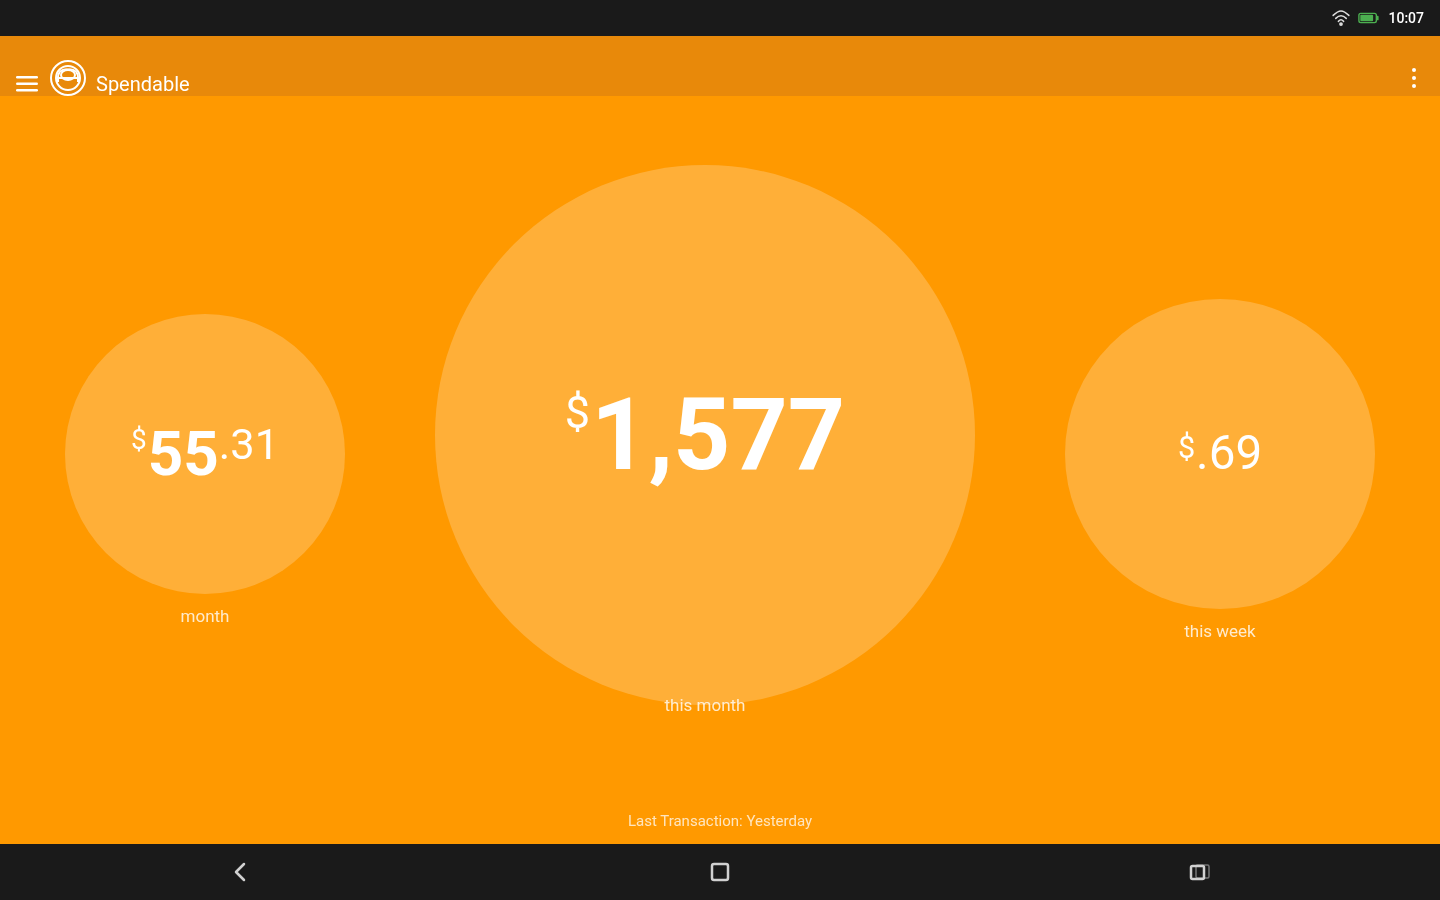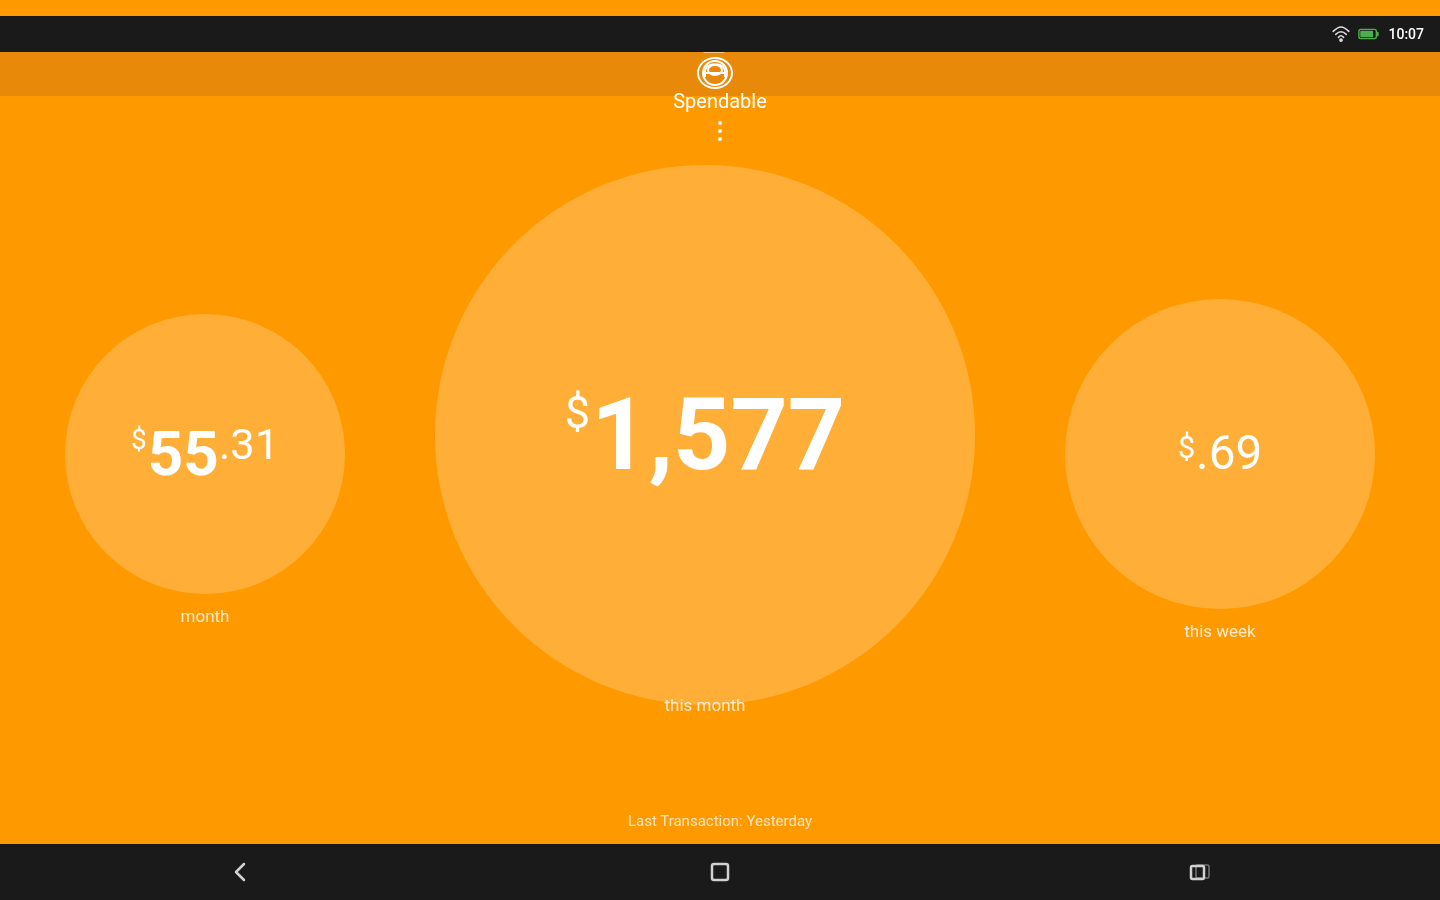--- a/index.html
+++ b/index.html
@@ -12,21 +12,21 @@
       width: 1440px;
       height: 900px;
       overflow: hidden;
       font-family: 'Roboto', Arial, sans-serif;
       background: #F90;
     }
 
     
     .status-bar {
       position: absolute;
-      top: 16px;
+      top: 0;
       left: 0;
       width: 100%;
       height: 36px;
       background: #1a1a1a;
       display: flex;
       justify-content: flex-end;
       padding: 0 16px;
       z-index: 100;
     }
 
@@ -44,24 +44,23 @@
 
     
     .app-bar {
       position: absolute;
       top: 36px;
       left: 0;
       width: 100%;
       height: 60px;
       background: #E8890A;
       display: flex;
-      align-items: center;
+      align-items: flex-end;
       padding: 0 16px;
       z-index: 90;
-      flex-direction: column;
     }
 
     .hamburger-icon {
       color: white;
       font-size: 18px;
       margin-right: 12px;
       cursor: pointer;
     }
 
     .app-logo {

